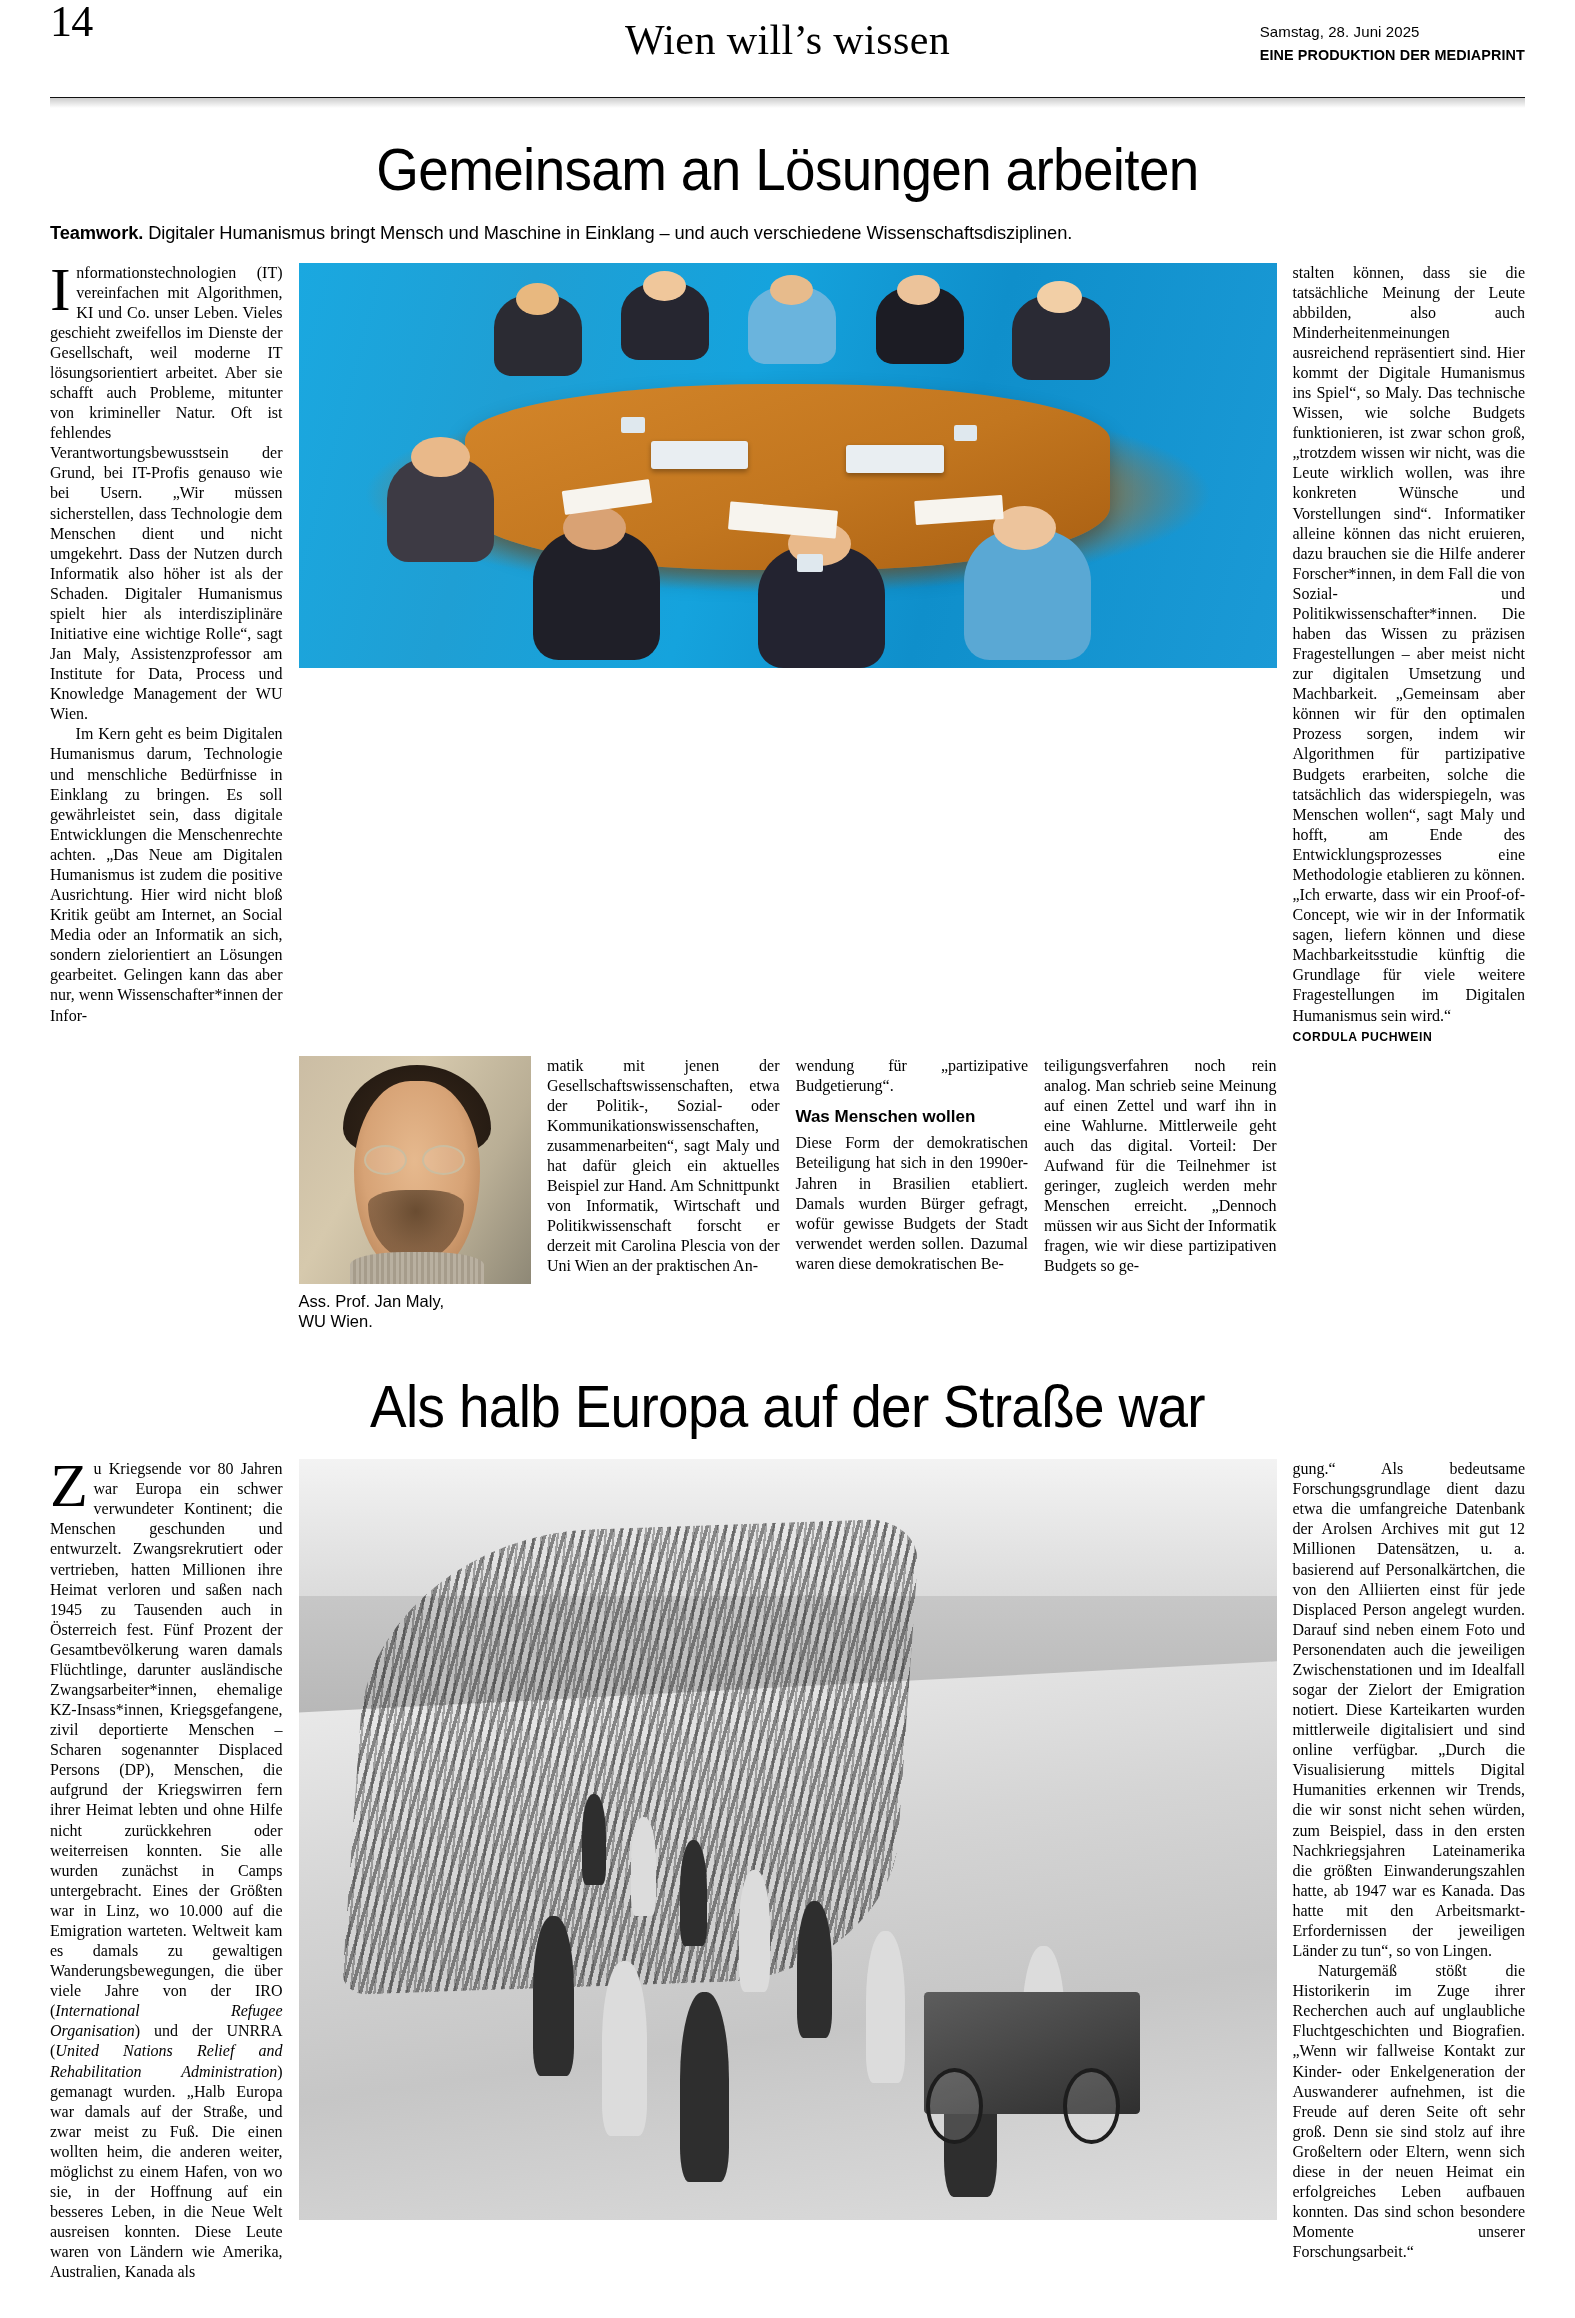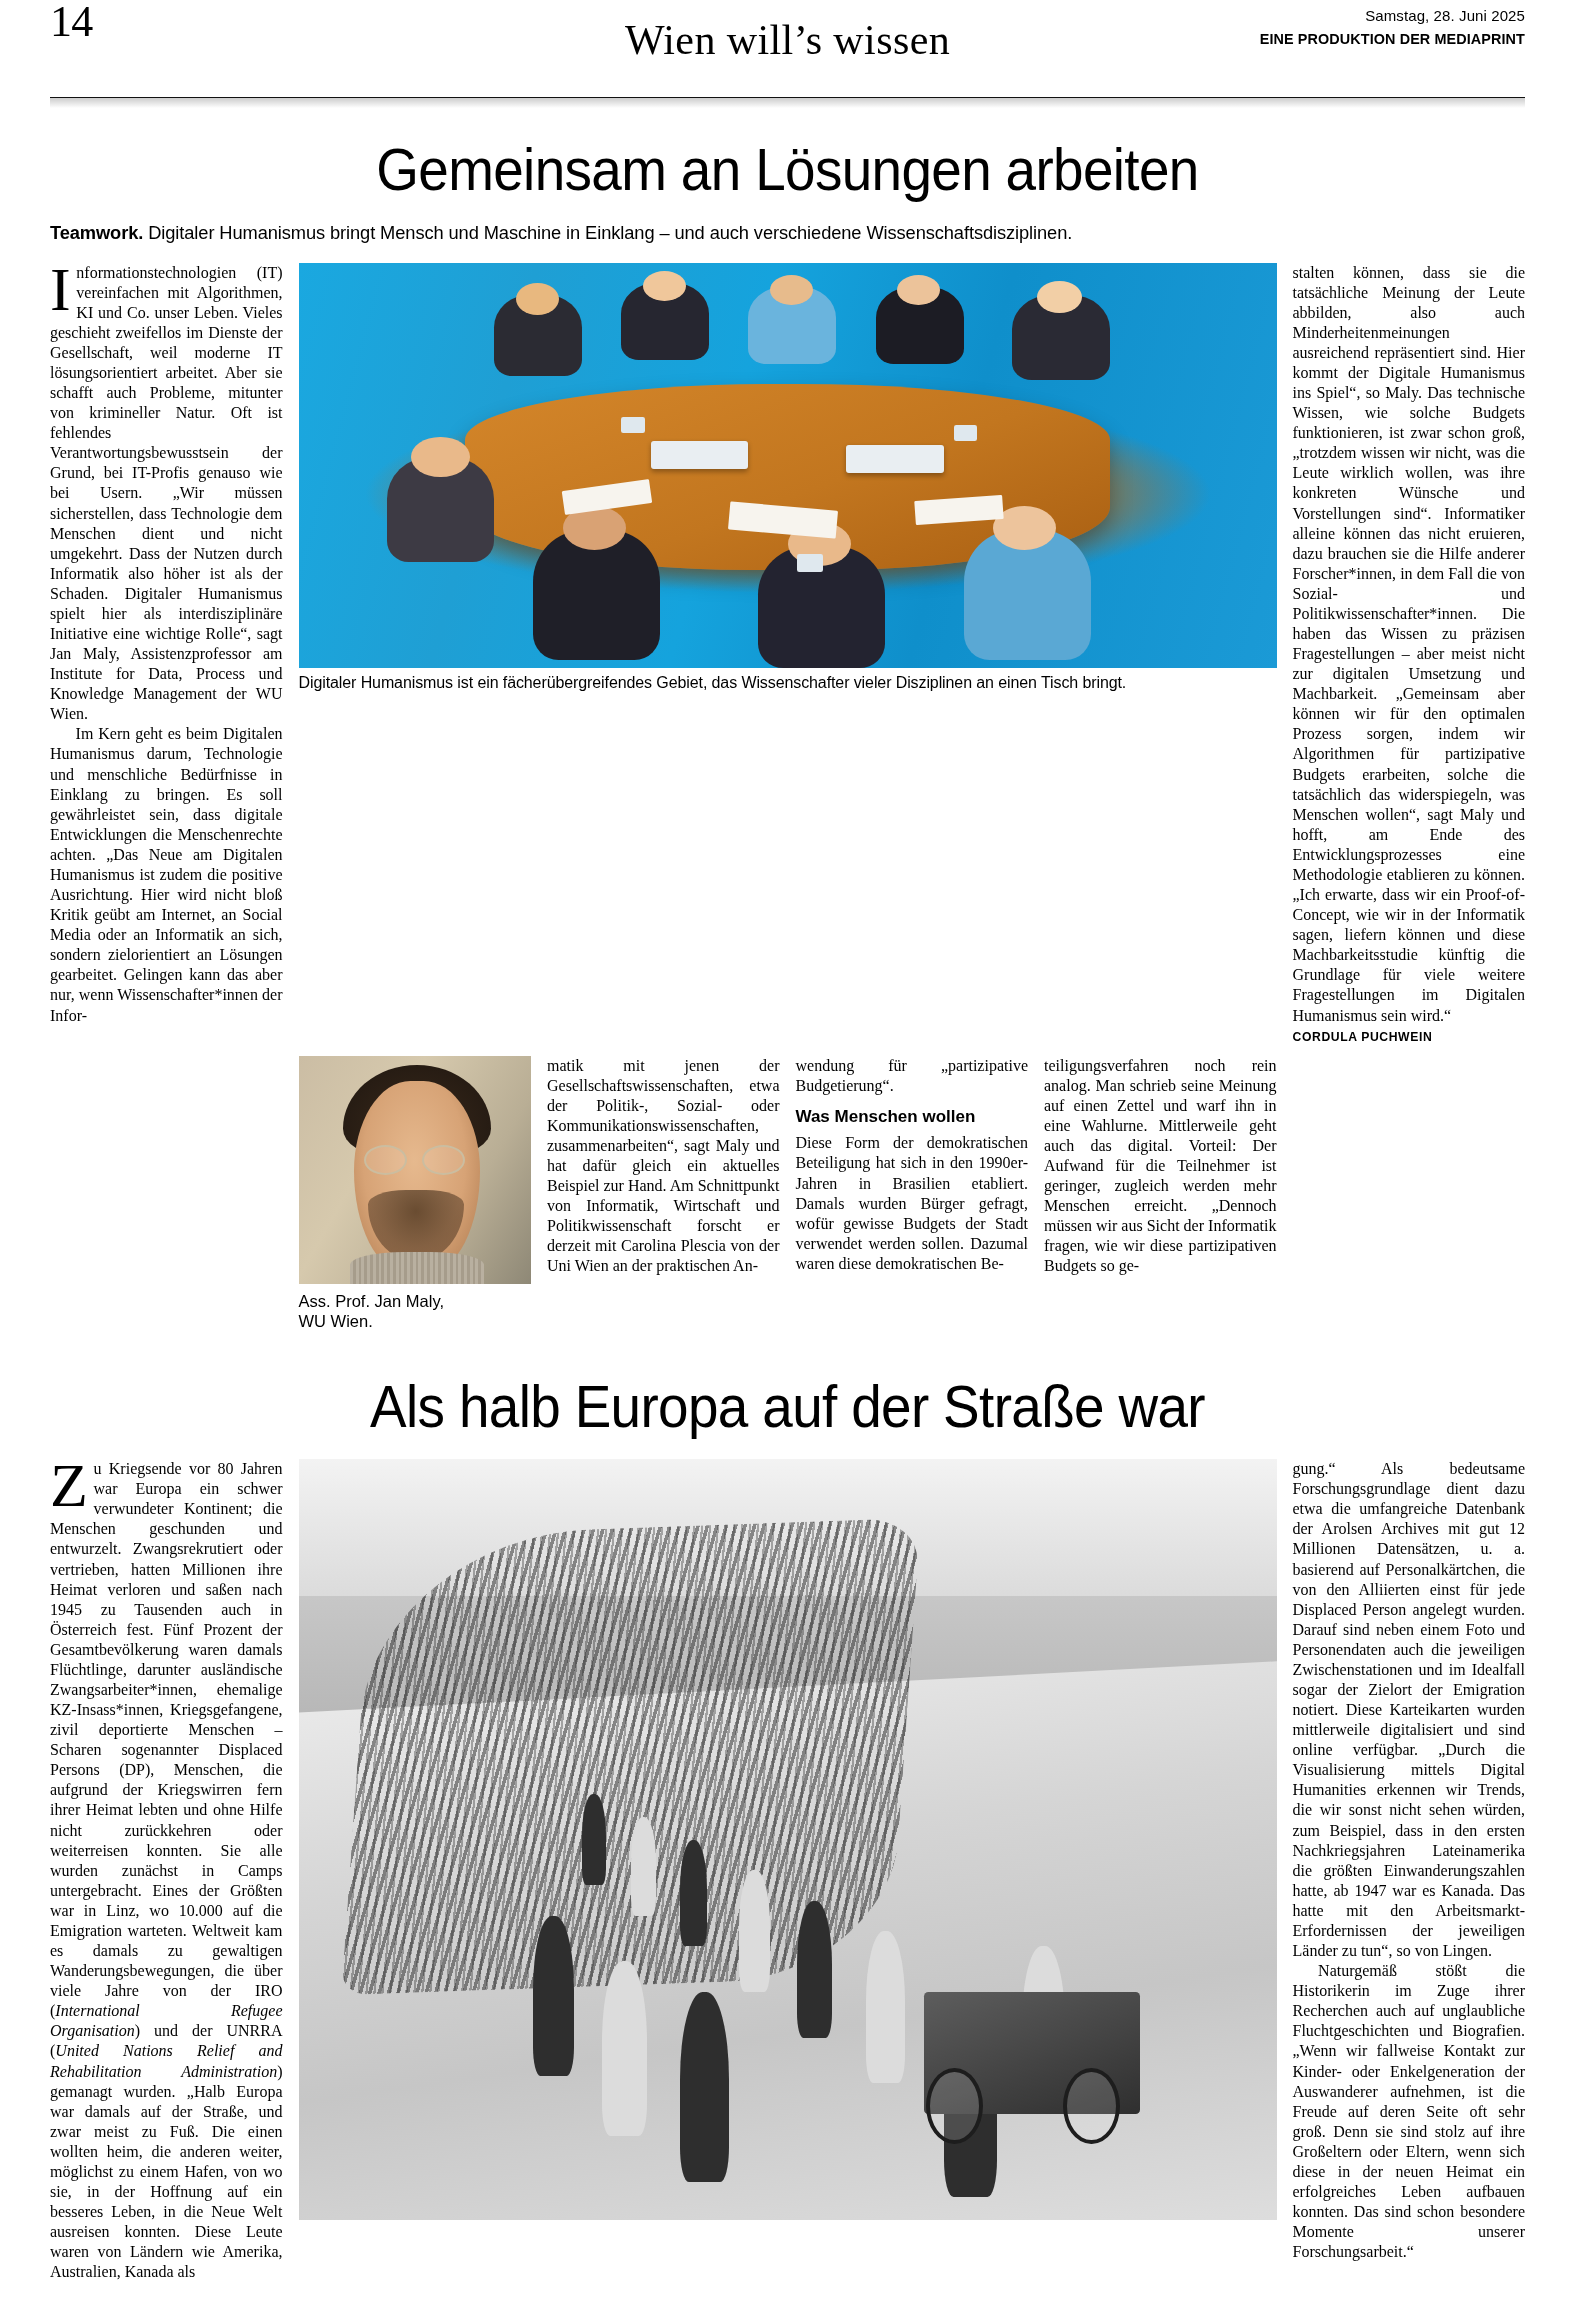--- a/index.html
+++ b/index.html
@@ -29,22 +29,21 @@
     font-family:"Liberation Serif", serif;
     font-size:42px;
     font-weight:400;
     padding-top:16px;
     letter-spacing:0.4px;
     position:absolute;
     left:0;right:0;
     text-align:center;
   }
   .masthead-right{
-    text-align:right;
-    padding-top:7px;
+    padding-top:23px;
     z-index:2;
   }
   .masthead-date{
     font-family:"Liberation Sans", sans-serif;
     font-size:15px;
     letter-spacing:0.1px;
     margin-bottom:6.5px;
   }
   .masthead-prod{
     font-family:"Liberation Sans", sans-serif;
@@ -292,21 +291,20 @@
 
           <div class="tp-laptop" style="left:36%;top:44%;width:10%;height:7%;"></div>
           <div class="tp-laptop" style="left:56%;top:45%;width:10%;height:7%;"></div>
           <div class="tp-paper" style="left:27%;top:55%;width:9%;height:6%;transform:rotate(-8deg);"></div>
           <div class="tp-paper" style="left:44%;top:60%;width:11%;height:7%;transform:rotate(5deg);"></div>
           <div class="tp-paper" style="left:63%;top:58%;width:9%;height:6%;transform:rotate(-4deg);"></div>
           <div class="tp-cup" style="left:33%;top:38%;width:2.4%;height:4%;"></div>
           <div class="tp-cup" style="left:67%;top:40%;width:2.4%;height:4%;"></div>
           <div class="tp-cup" style="left:51%;top:72%;width:2.6%;height:4.5%;"></div>
         </div>
-        <div class="caption">Digitaler Humanismus ist ein fächerübergreifendes Gebiet, das Wissenschafter vieler Disziplinen an einen Tisch bringt.</div>
       </div>
 
       <div class="col" style="grid-column:6/7;">
         <p>stalten können, dass sie die tatsächliche Meinung der Leute abbilden, also auch Minderheitenmeinungen ausreichend repräsentiert sind. Hier kommt der Digitale Humanismus ins Spiel“, so Maly. Das technische Wissen, wie solche Budgets funktionieren, ist zwar schon groß, „trotzdem wissen wir nicht, was die Leute wirklich wollen, was ihre konkreten Wünsche und Vorstellungen sind“. Informatiker alleine können das nicht eruieren, dazu brauchen sie die Hilfe anderer Forscher*innen, in dem Fall die von Sozial- und Politikwissenschafter*innen. Die haben das Wissen zu präzisen Fragestellungen – aber meist nicht zur digitalen Umsetzung und Machbarkeit. „Gemeinsam aber können wir für den optimalen Prozess sorgen, indem wir Algorithmen für partizipative Budgets erarbeiten, solche die tatsächlich das widerspiegeln, was Menschen wollen“, sagt Maly und hofft, am Ende des Entwicklungsprozesses eine Methodologie etablieren zu können. „Ich erwarte, dass wir ein Proof-of-Concept, wie wir in der Informatik sagen, liefern können und diese Machbarkeitsstudie künftig die Grundlage für viele weitere Fragestellungen im Digitalen Humanismus sein wird.“ </p>
         <span class="byline">CORDULA PUCHWEIN</span>
       </div>
     </div>
 
     <div class="cols" style="margin-top:10px;">
       <div style="grid-column:1/2;"></div>

